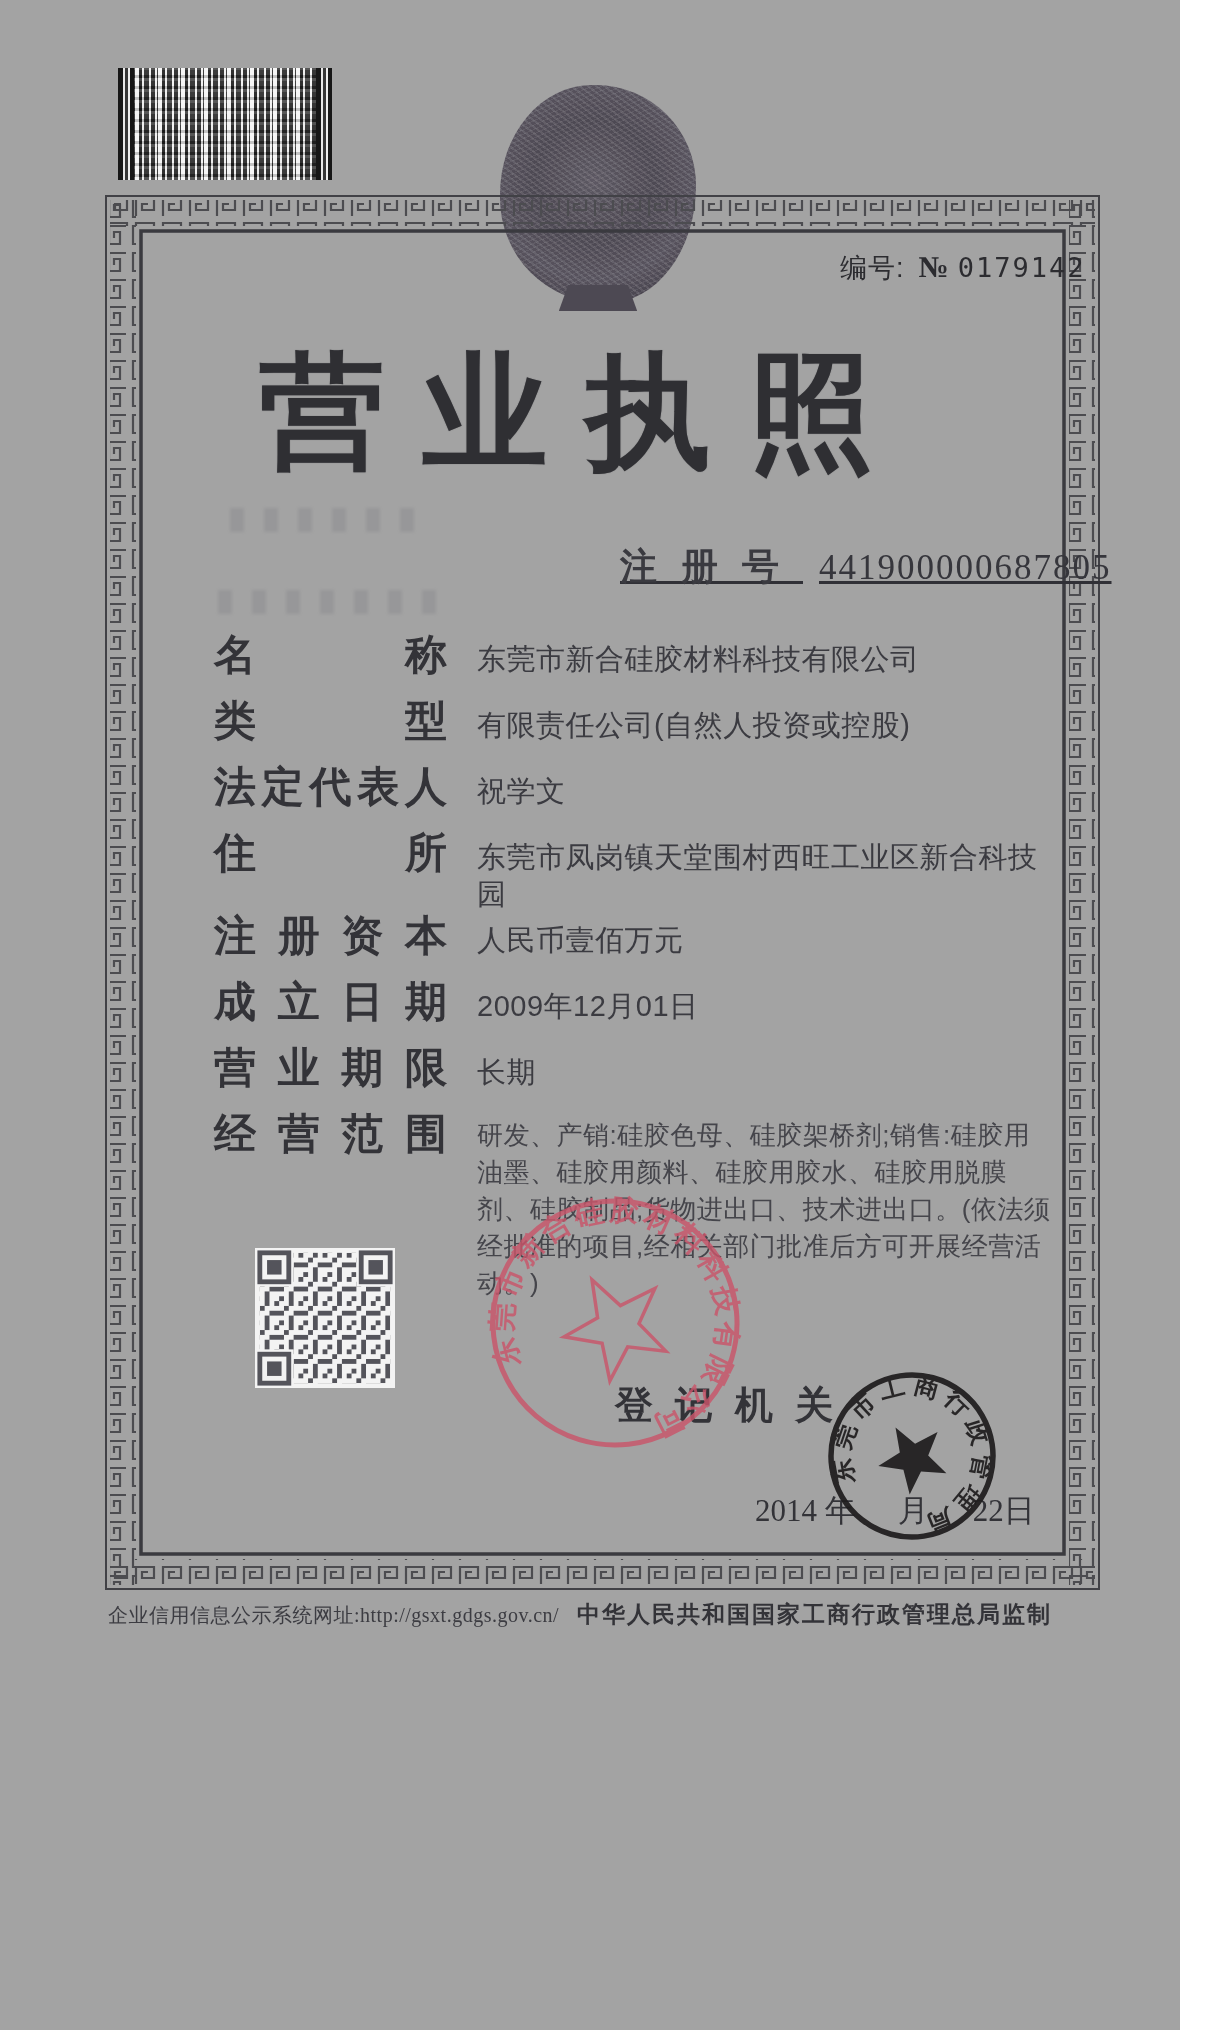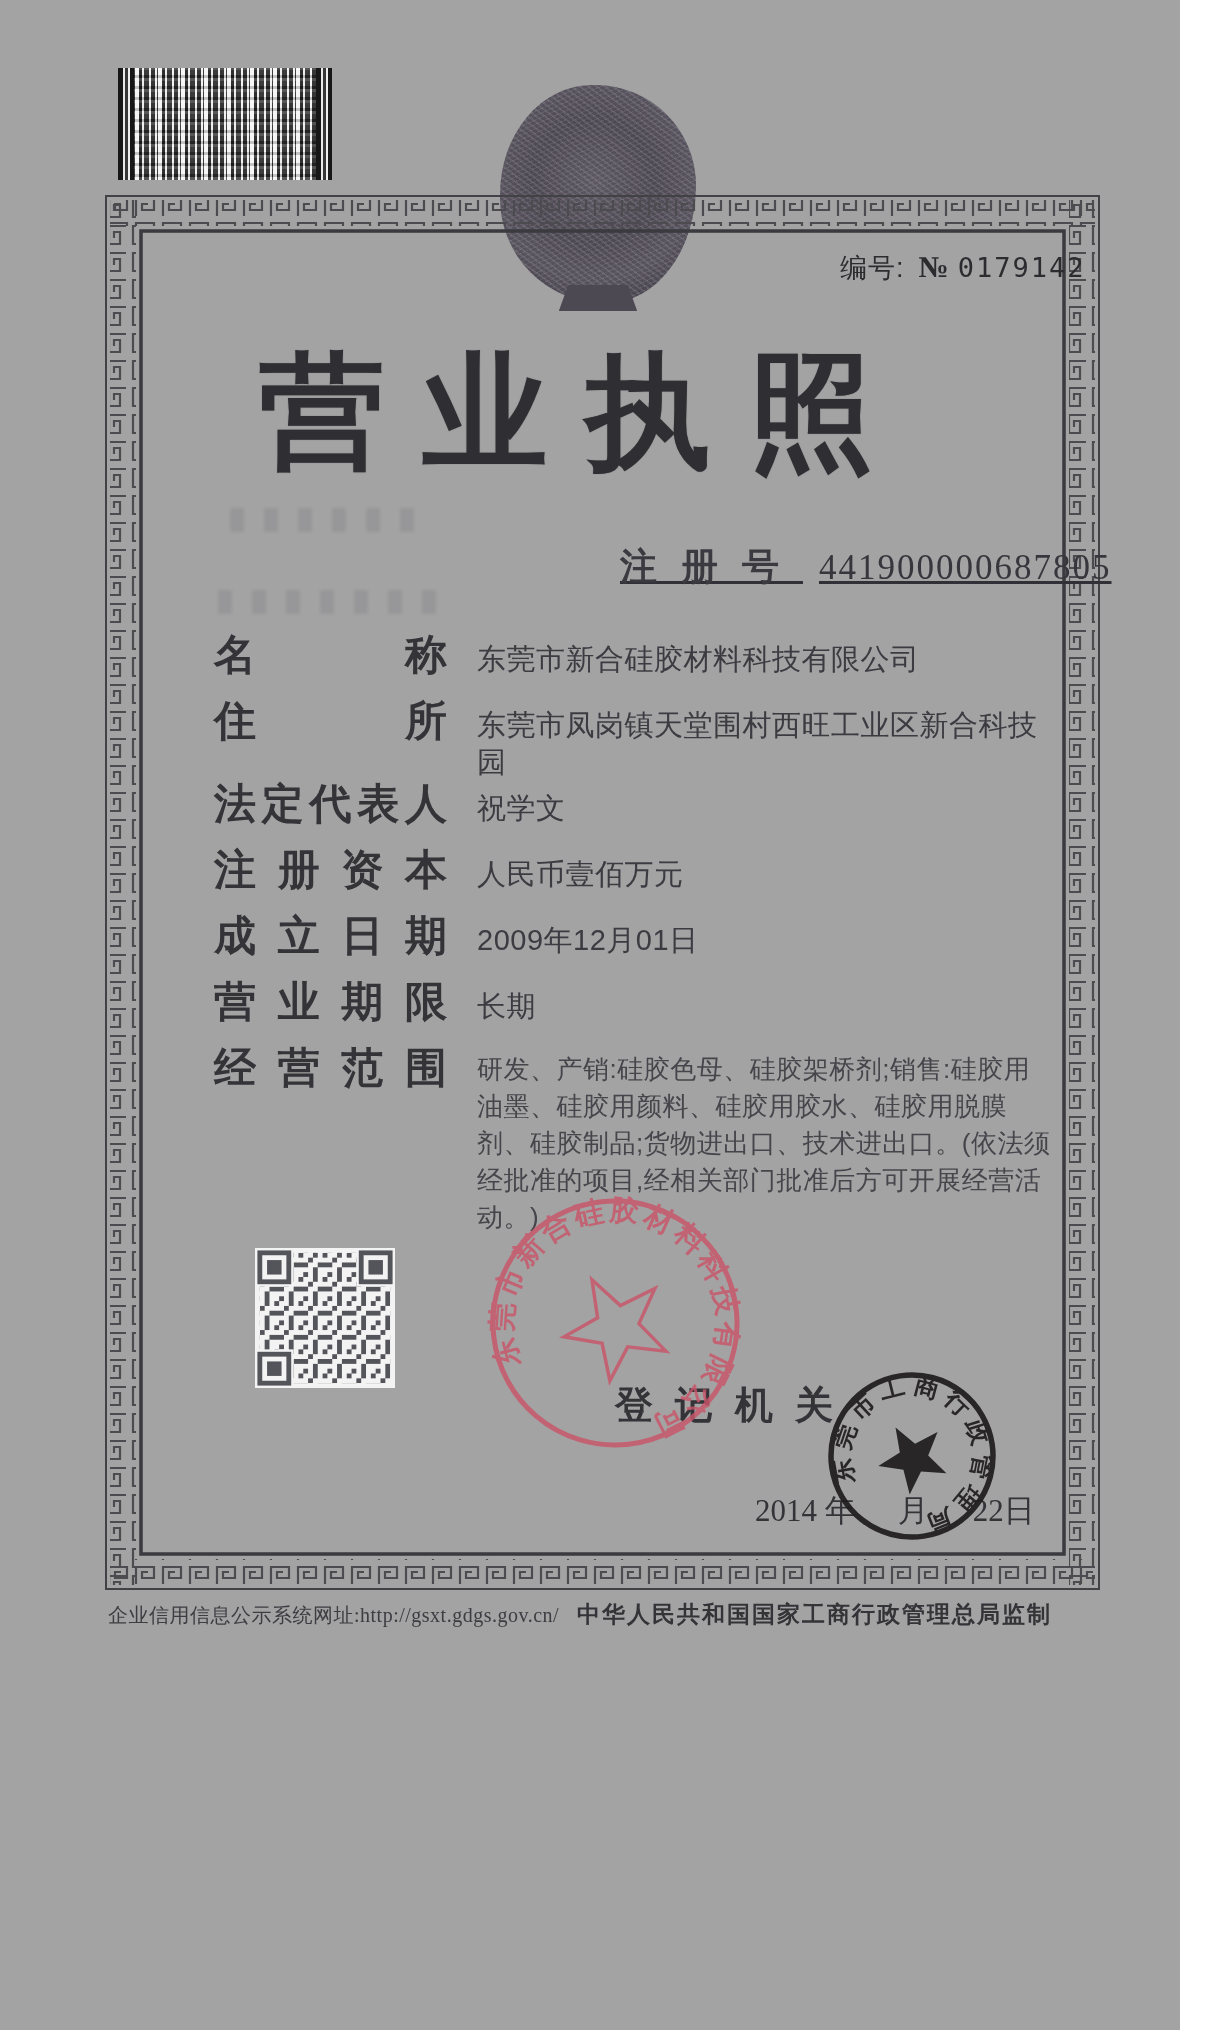--- a/index.html
+++ b/index.html
@@ -135,26 +135,30 @@
 
   <div class="smudge s1"></div>
   <div class="smudge s2"></div>
 
   <div class="fields">
     <div class="row">
       <div class="label">名称</div>
       <div class="value">东莞市新合硅胶材料科技有限公司</div>
     </div>
     <div class="row">
+      <div class="label">类型</div>
+      <div class="value">有限责任公司(自然人投资或控股)</div>
+    </div>
+    <div class="row">
+      <div class="label">法定代表人</div>
+      <div class="value">祝学文</div>
+    </div>
+    <div class="row">
       <div class="label">住所</div>
       <div class="value">东莞市凤岗镇天堂围村西旺工业区新合科技园</div>
-    </div>
-    <div class="row">
-      <div class="label">法定代表人</div>
-      <div class="value">祝学文</div>
     </div>
     <div class="row">
       <div class="label">注册资本</div>
       <div class="value">人民币壹佰万元</div>
     </div>
     <div class="row">
       <div class="label">成立日期</div>
       <div class="value">2009年12月01日</div>
     </div>
     <div class="row">

